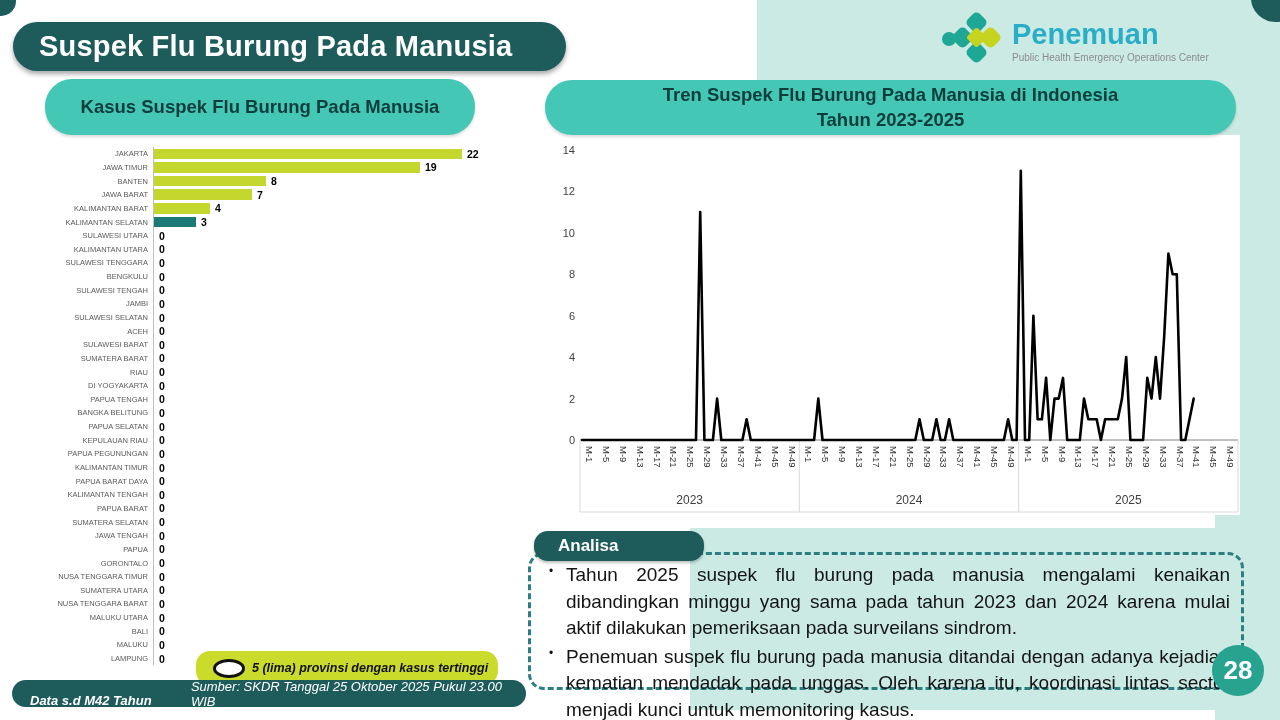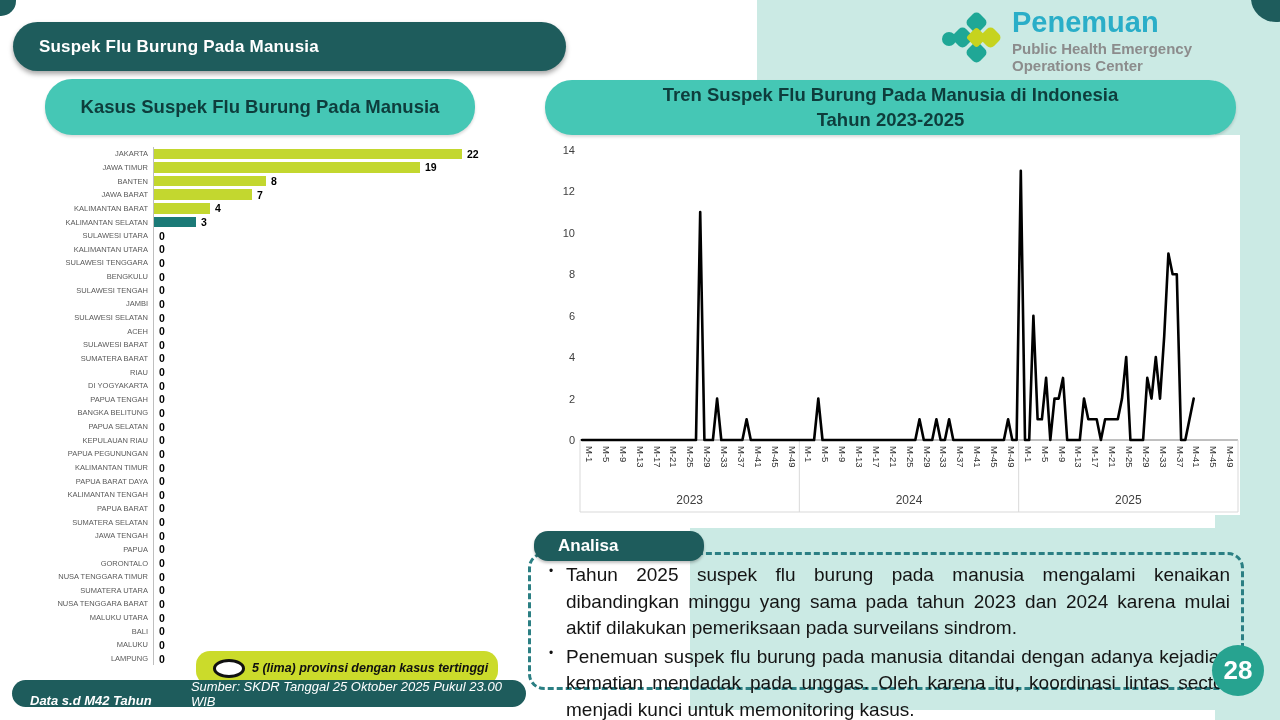--- a/index.html
+++ b/index.html
@@ -12,32 +12,32 @@
   #mint-top{left:757px;top:0;width:523px;height:80px;}
   #mint-right{left:1215px;top:0;width:65px;height:720px;}
   #mint-analisa{left:690px;top:528px;width:590px;height:182px;}
   .corner-dot{background:#1e5c5c;border-radius:50%;}
   #dot-topleft{left:-14px;top:-14px;width:30px;height:30px;}
   #dot-topright{left:1251px;top:-26px;width:50px;height:48px;}
 
   
   #title-banner{left:13px;top:22px;width:527px;height:49px;background:#1e5c5c;border-radius:25px;
     box-shadow:0 3px 5px rgba(0,0,0,.35);display:flex;align-items:center;padding-left:26px;z-index:5;}
-  #title-banner span{color:#fff;font-weight:700;font-size:17px;letter-spacing:.2px;}
+  #title-banner span{color:#fff;font-weight:700;font-size:29px;letter-spacing:.2px;}
   .panel-banner{background:#45c7b5;border-radius:27px;display:flex;flex-direction:column;
     justify-content:center;align-items:center;z-index:4;box-shadow:0 2px 3px rgba(0,0,0,.15);}
   #bar-banner{left:45px;top:79px;width:430px;height:56px;gap:44px;}
   #trend-banner{left:545px;top:80px;width:691px;height:55px;}
   .panel-banner div{color:#0e3d3c;font-weight:700;font-size:18.5px;line-height:1.32;text-align:center;}
 
   
   #logo{left:942px;top:12px;width:330px;height:58px;display:flex;align-items:center;z-index:3;}
   #logo-text{margin-left:8px;}
   #logo-name{color:#2aaec8;font-weight:700;font-size:29px;line-height:1;}
-  #logo-sub{color:#8c8c8c;font-weight:700;font-size:15px;margin-top:3px;}
+  #logo-sub{color:#8c8c8c;font-weight:400;font-size:10px;margin-top:3px;}
 
   
   #bar-chart{left:22px;top:147px;width:478px;z-index:2;}
   .brow{display:flex;align-items:center;height:13.65px;}
   .blabel{width:126px;text-align:right;font-size:7.5px;color:#5a5a5a;padding-right:5px;
     white-space:nowrap;flex:none;}
   .btrack{display:flex;align-items:center;border-left:1px solid #bfbfbf;height:100%;flex:1;}
   .bar{height:10.5px;flex:none;}
   .bval{font-size:10.5px;font-weight:700;color:#000;margin-left:5px;}
 

